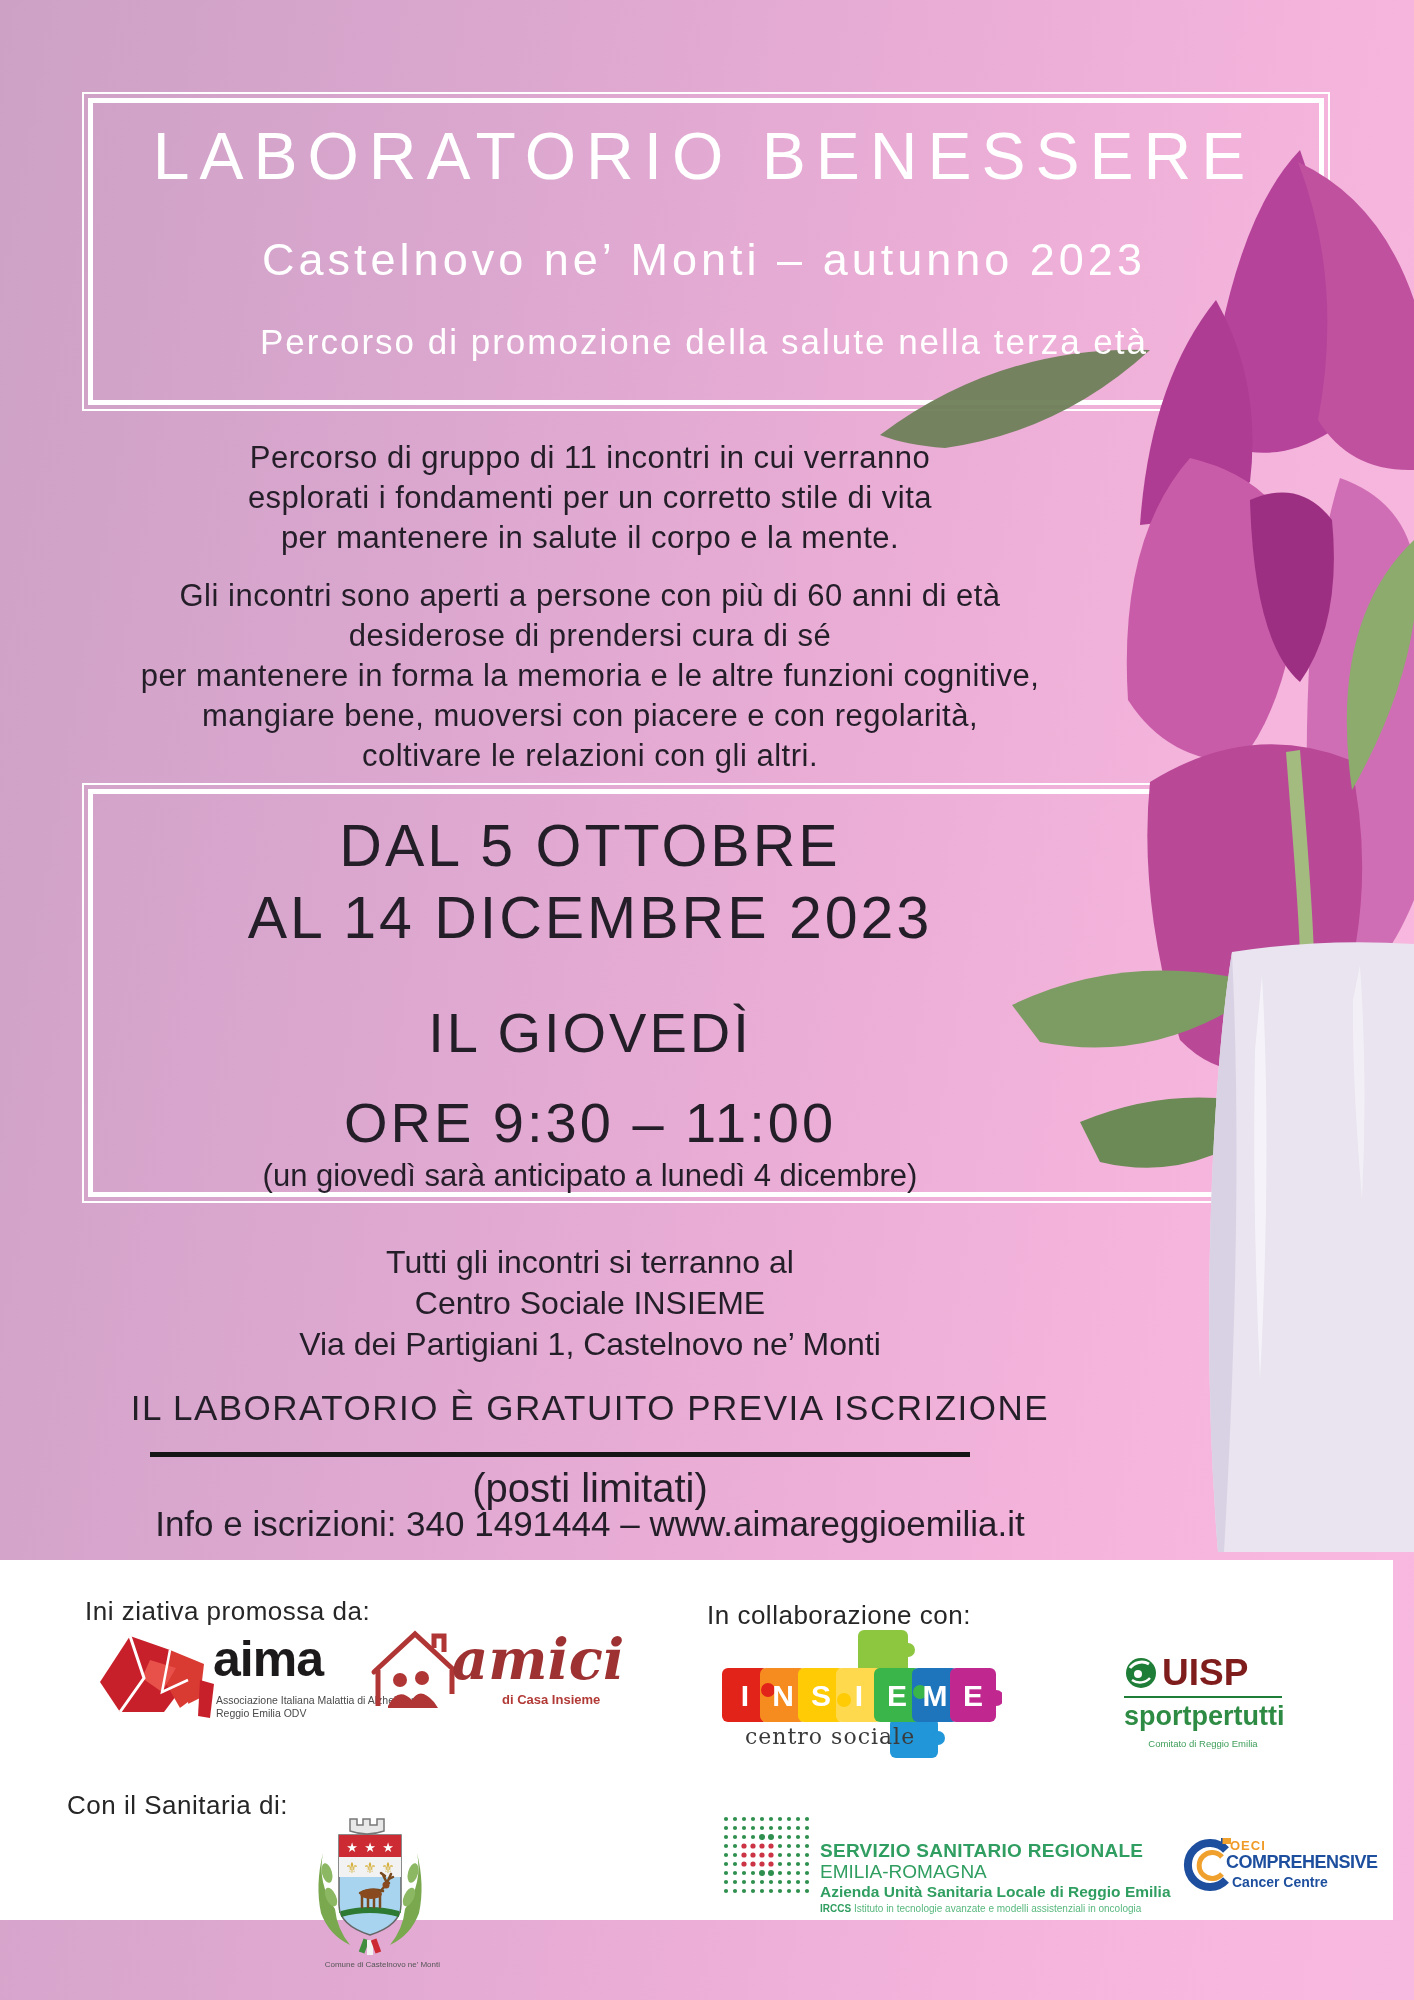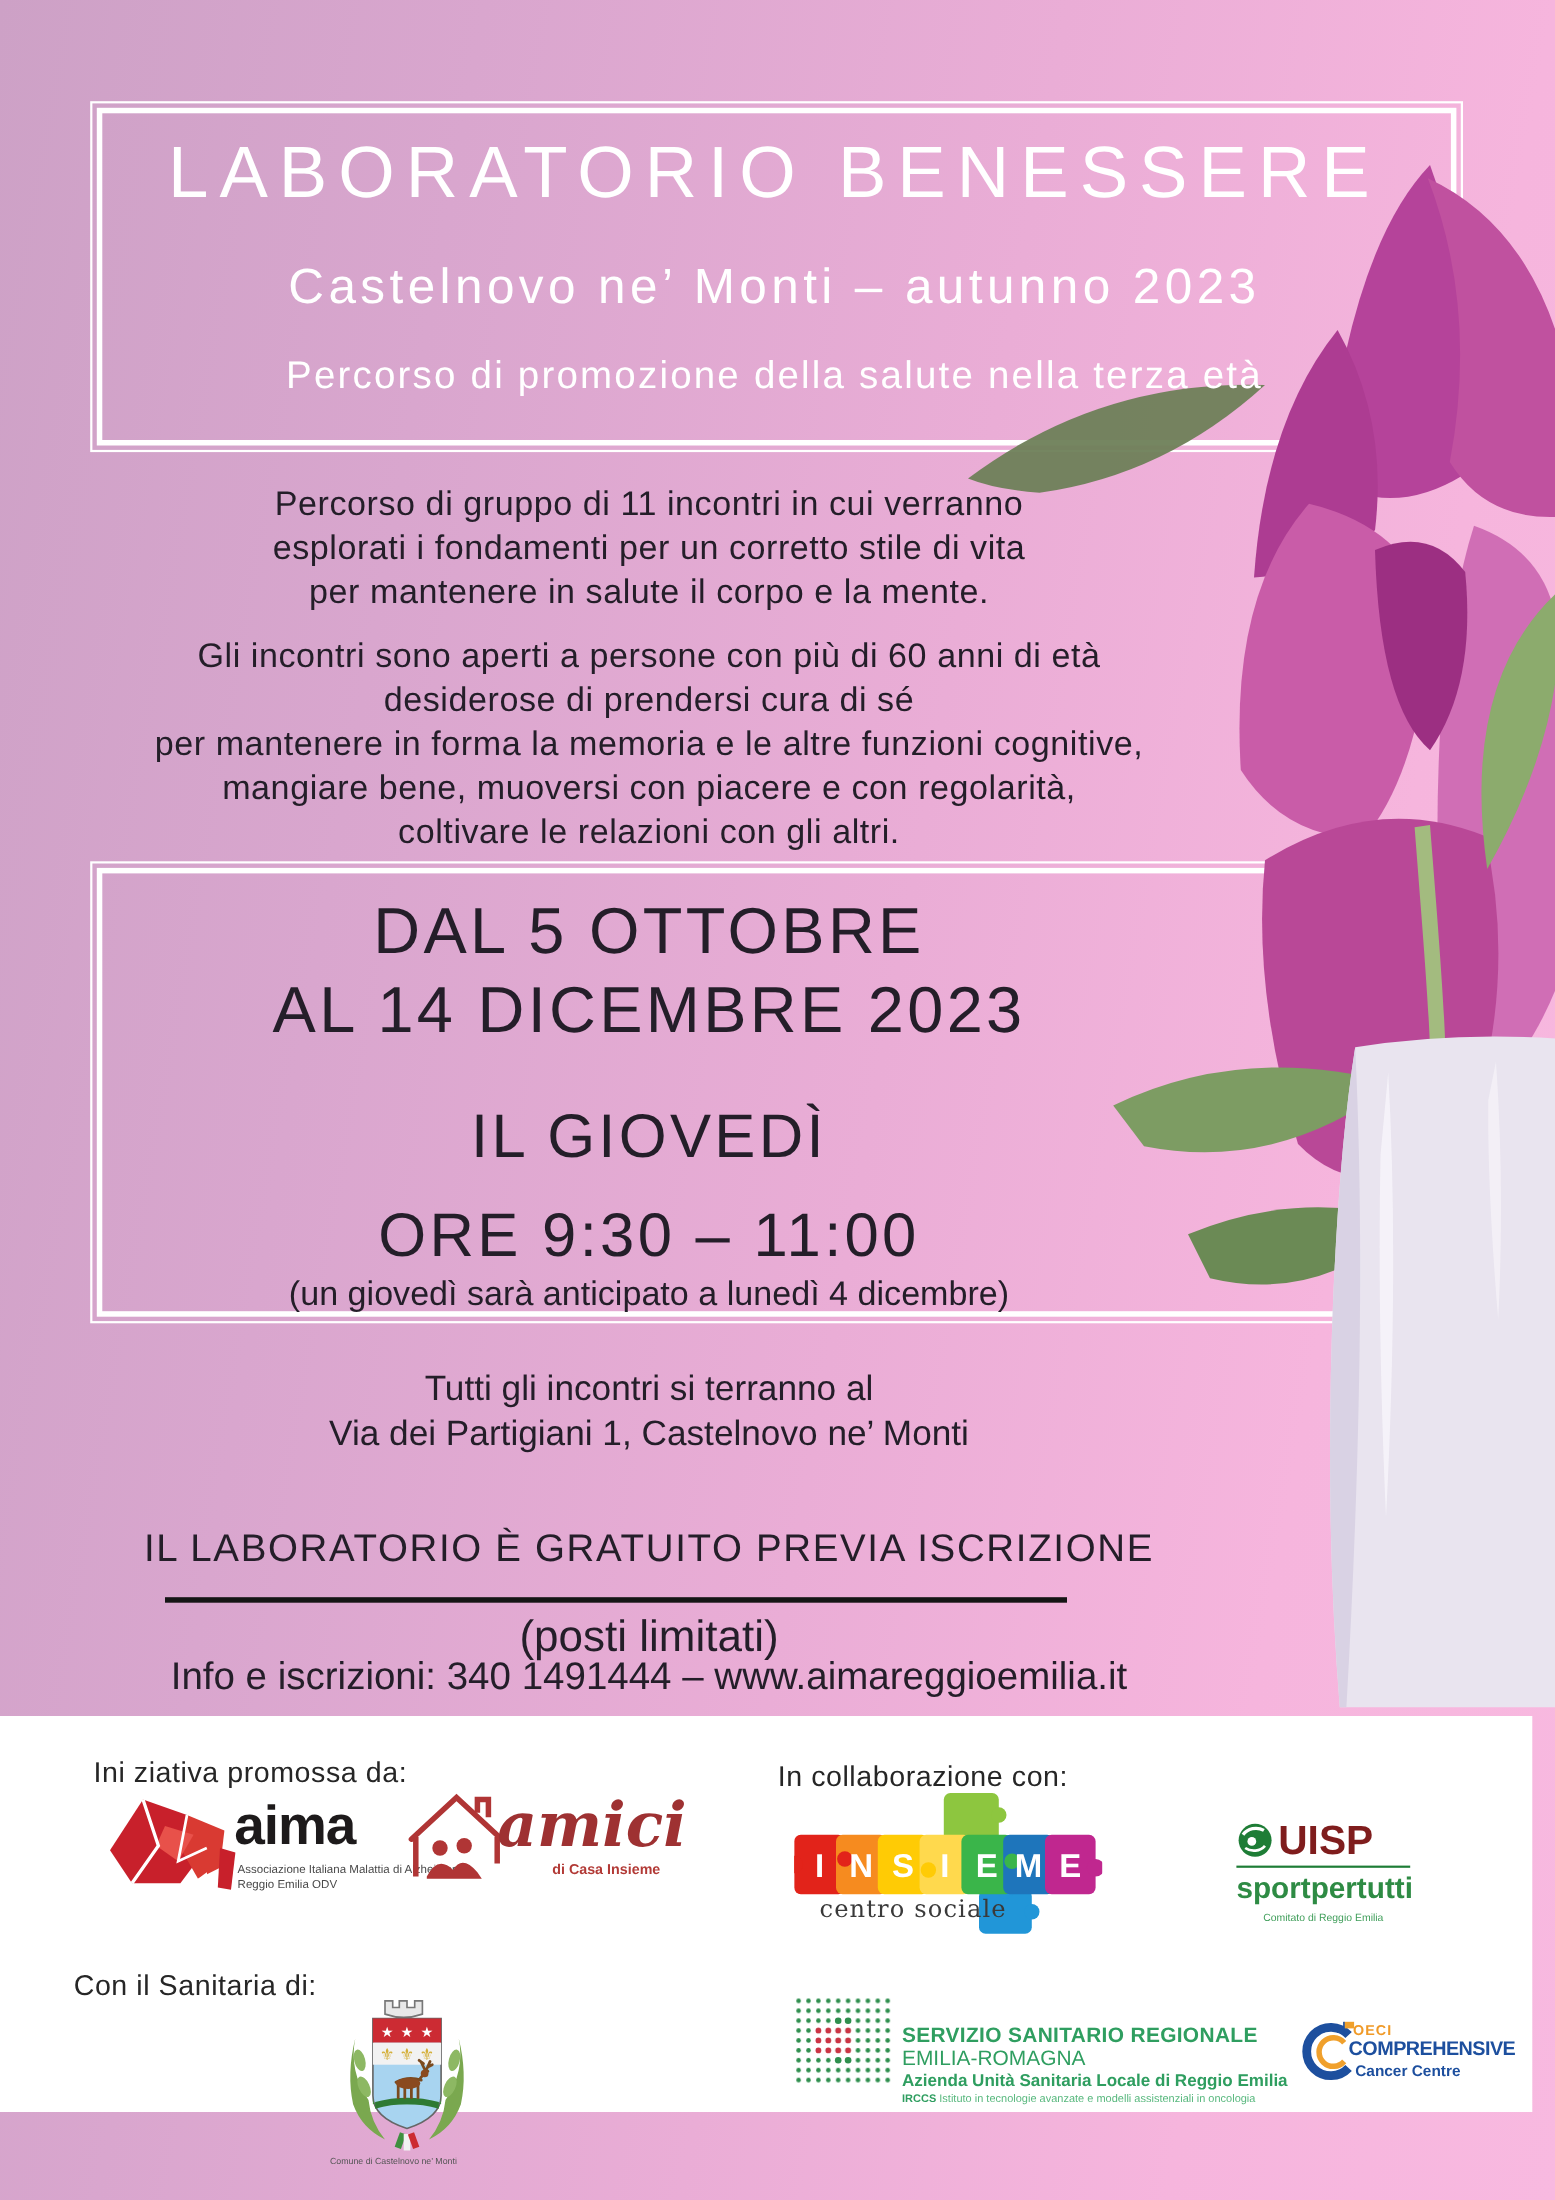--- a/index.html
+++ b/index.html
@@ -50,21 +50,21 @@
   .ssr-text{position:absolute;left:820px;color:#2f9e60;}
   .ssr1{top:280px;font-size:19px;font-weight:bold;letter-spacing:0.3px;}
   .ssr2{top:301px;font-size:19px;}
   .ssr3{top:323px;font-size:15.5px;font-weight:bold;}
   .ssr4{top:343px;font-size:10px;color:#58b87e;}
   .ssr4 b{color:#2f9e60;}
   .oeci{position:absolute;left:1182px;top:276px;width:170px;}
   .oeci-top{position:absolute;left:48px;top:2px;font-size:13px;font-weight:bold;color:#f09a28;letter-spacing:1px;}
   .oeci-mid{position:absolute;left:44px;top:16px;font-size:18px;font-weight:bold;color:#1d4f9e;letter-spacing:-0.5px;}
   .oeci-bot{position:absolute;left:50px;top:38px;font-size:14px;font-weight:bold;color:#1d4f9e;}
-  .stemma-cap{position:absolute;left:300px;top:400px;width:140px;font-size:8px;color:#555;text-align:left;}
+  .stemma-cap{position:absolute;left:300px;top:400px;width:140px;font-size:8px;color:#555;text-align:right;}
 </style>
 </head>
 <body>
 
 <div class="poster">
 
   <div class="wbox" style="left:82px;top:92px;width:1244px;height:315px;">
     <div class="inner"></div>
   </div>
   <div class="wbox" style="left:82px;top:783px;width:1244px;height:416px;">
@@ -118,20 +118,21 @@
   <div class="txt col bigdate">
     <div>DAL 5 OTTOBRE</div>
     <div>AL 14 DICEMBRE 2023</div>
   </div>
   <div class="txt col giovedi">IL GIOVEDÌ</div>
   <div class="txt col ore">ORE 9:30 – 11:00</div>
   <div class="txt col note">(un giovedì sarà anticipato a lunedì 4 dicembre)</div>
 
   <div class="txt col venue">
     <div>Tutti gli incontri si terranno al</div>
+    <div>Centro Sociale INSIEME</div>
     <div>Via dei Partigiani 1, Castelnovo ne’ Monti</div>
   </div>
   <div class="txt col freeline">IL LABORATORIO È GRATUITO PREVIA ISCRIZIONE</div>
   <div class="divider"></div>
   <div class="txt col posti">(posti limitati)</div>
   <div class="txt col infoline">Info e iscrizioni: 340 1491444 – www.aimareggioemilia.it</div>
 
   <div class="footer">
 
     <div class="flabel" style="left:85px;top:36px;">Ini ziativa promossa da:</div>

